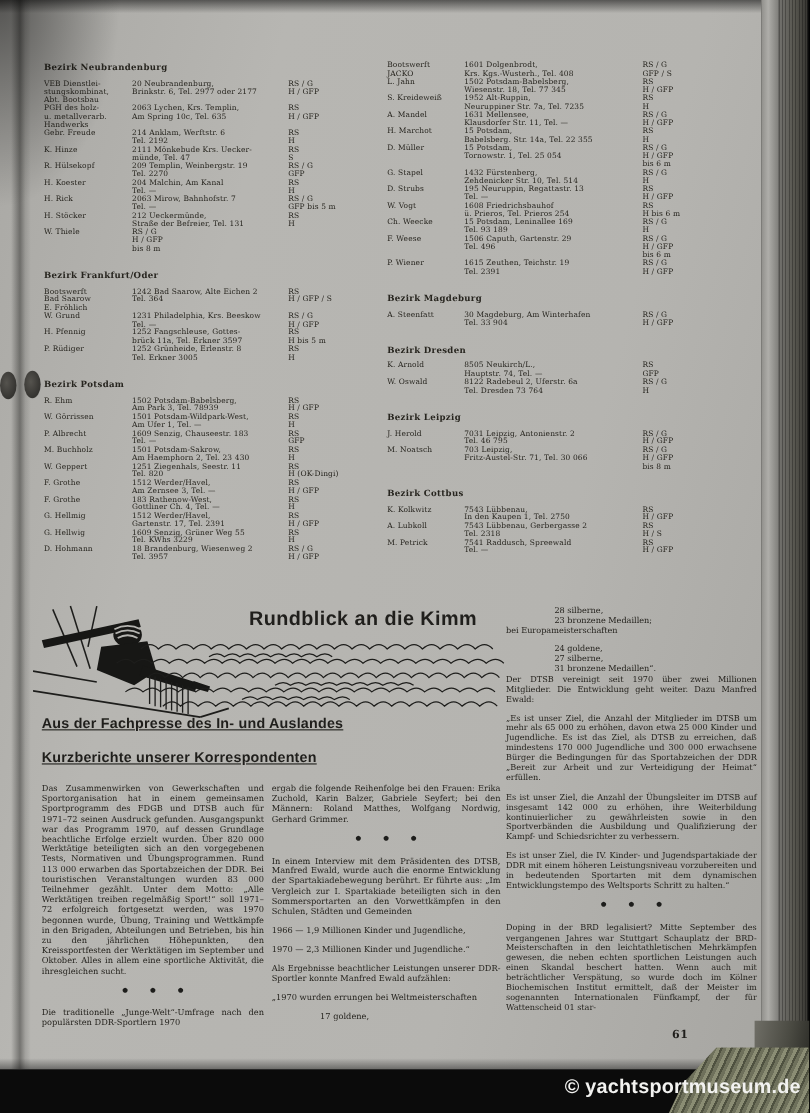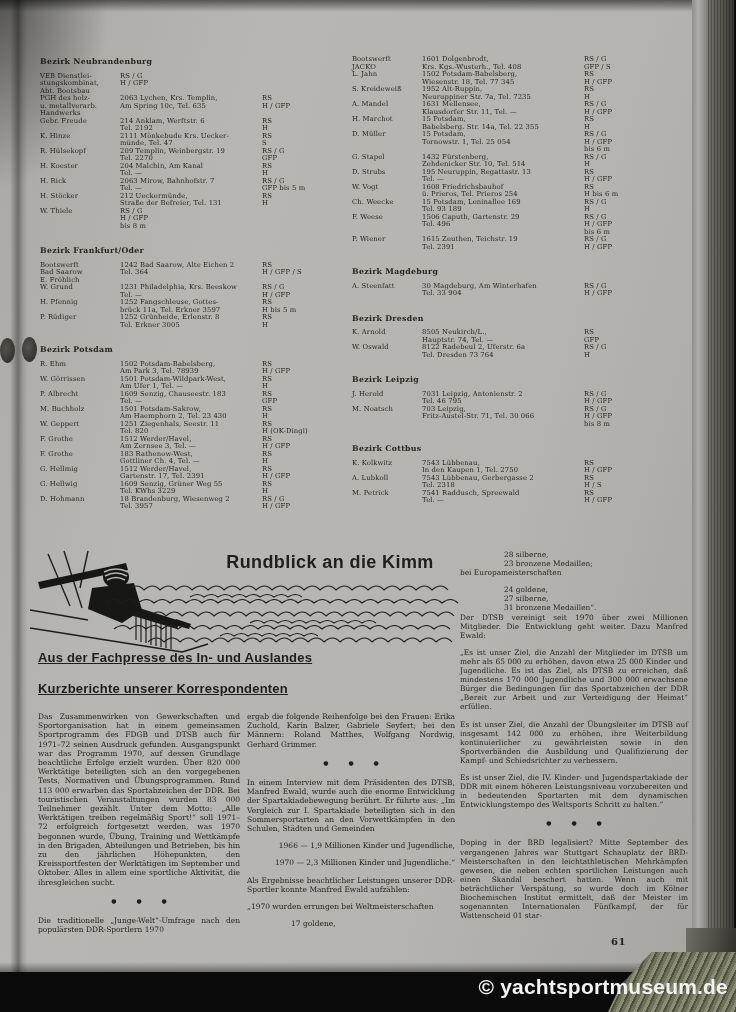--- a/index.html
+++ b/index.html
@@ -25,21 +25,21 @@
         background:linear-gradient(to right,#8f8e8a,#aeada9 40%,#7e7d79);}
   .fore-edge2{position:absolute;left:708px;top:0;width:26px;height:952px;
         background:repeating-linear-gradient(to right,rgba(0,0,0,.28) 0 1px,rgba(0,0,0,0) 1px 3px),
                    linear-gradient(to right,#72716d,#57564f 55%,#393833);}
   .fan{position:absolute;right:0;bottom:0;width:128px;height:60px;
         background:repeating-linear-gradient(115deg,#8b8d74 0 3px,#4f5140 3px 5px,#6e705b 5px 8px);
         clip-path:polygon(34% 0,100% 0,100% 100%,0 100%,10% 55%);}
   .fan2{position:absolute;left:686px;top:928px;width:50px;height:40px;
         background:linear-gradient(100deg,#6f6e66,#4a4a42 60%,#2c2c27);border-radius:0 0 14px 4px;}
   .watermark{position:absolute;right:8px;bottom:13px;color:#f2f2f0;
-        font-family:"Liberation Sans",sans-serif;font-weight:bold;font-size:21px;letter-spacing:.2px;}
+        font-family:"Liberation Sans",sans-serif;font-weight:bold;font-size:18px;letter-spacing:.2px;}
   
   .dir{position:absolute;color:#27251f;font-size:6.8px;line-height:7.5px;letter-spacing:.12px;}
   #dir-left{left:40px;top:58px;width:306px;}
   #dir-right{left:352px;top:56px;width:332px;}
   .dir-section + .dir-section{margin-top:17px;}
   .dir-title{font-weight:bold;font-size:7.8px;letter-spacing:.3px;margin-bottom:7px;}
   .dir-row{display:flex;}
   .dcell{flex:none;}
   #dir-left .cell-name{width:78px;padding-right:2px;}
   #dir-left .cell-addr{width:140px;padding-right:2px;}
@@ -55,40 +55,44 @@
   .subhead{position:absolute;left:38px;font-family:"Liberation Sans",sans-serif;font-weight:bold;
         color:#1f1e1b;font-size:13px;letter-spacing:.2px;text-decoration:underline;}
   .sh1{top:650px;} .sh2{top:681px;}
   .acol{position:absolute;color:#26241f;font-size:7.5px;line-height:9.2px;text-align:justify;}
   #art-col1{left:38px;top:712px;width:202px;}
   #art-col2{left:247px;top:712px;width:208px;}
   #art-col3{left:460px;top:550px;width:228px;font-size:7.4px;line-height:9.1px;}
   .acol p{margin:0 0 8px 0;}
   .sep{text-align:center;font-size:6px;letter-spacing:9px;margin:9px 0 11px 9px;color:#1d1d1b;}
   .medal{padding-left:44px;text-align:left;}
-  .hang{padding-left:52px;text-indent:-52px;text-align:right;}
+  .hang{padding-left:52px;text-indent:-52px;text-align:left;}
   .pagenum{position:absolute;left:611px;top:936px;font-weight:bold;font-size:10px;color:#201f1c;letter-spacing:.5px;}
 </style>
 </head>
 <body>
 
 <div class="stage">
   <div class="page">
     <div class="spine-shadow"></div>
     <div class="binder-spot s1"></div>
     <div class="binder-spot s2"></div>
 
     <div id="dir-left" class="dir">
         <div class="dir-section">
           <div class="dir-title">Bezirk Neubrandenburg</div>
           <div class="dir-row">
             <div class="dcell cell-name">
               <div class="dline">VEB Dienstlei-</div>
               <div class="dline">stungskombinat,</div>
               <div class="dline">Abt. Bootsbau</div>
+            </div>
+            <div class="dcell cell-addr">
+              <div class="dline">20 Neubrandenburg,</div>
+              <div class="dline">Brinkstr. 6, Tel. 2977 oder 2177</div>
             </div>
             <div class="dcell cell-codes">
               <div class="dline">RS / G</div>
               <div class="dline">H / GFP</div>
             </div>
           </div>
           <div class="dir-row">
             <div class="dcell cell-name">
               <div class="dline">PGH des holz-</div>
               <div class="dline">u. metallverarb.</div>

